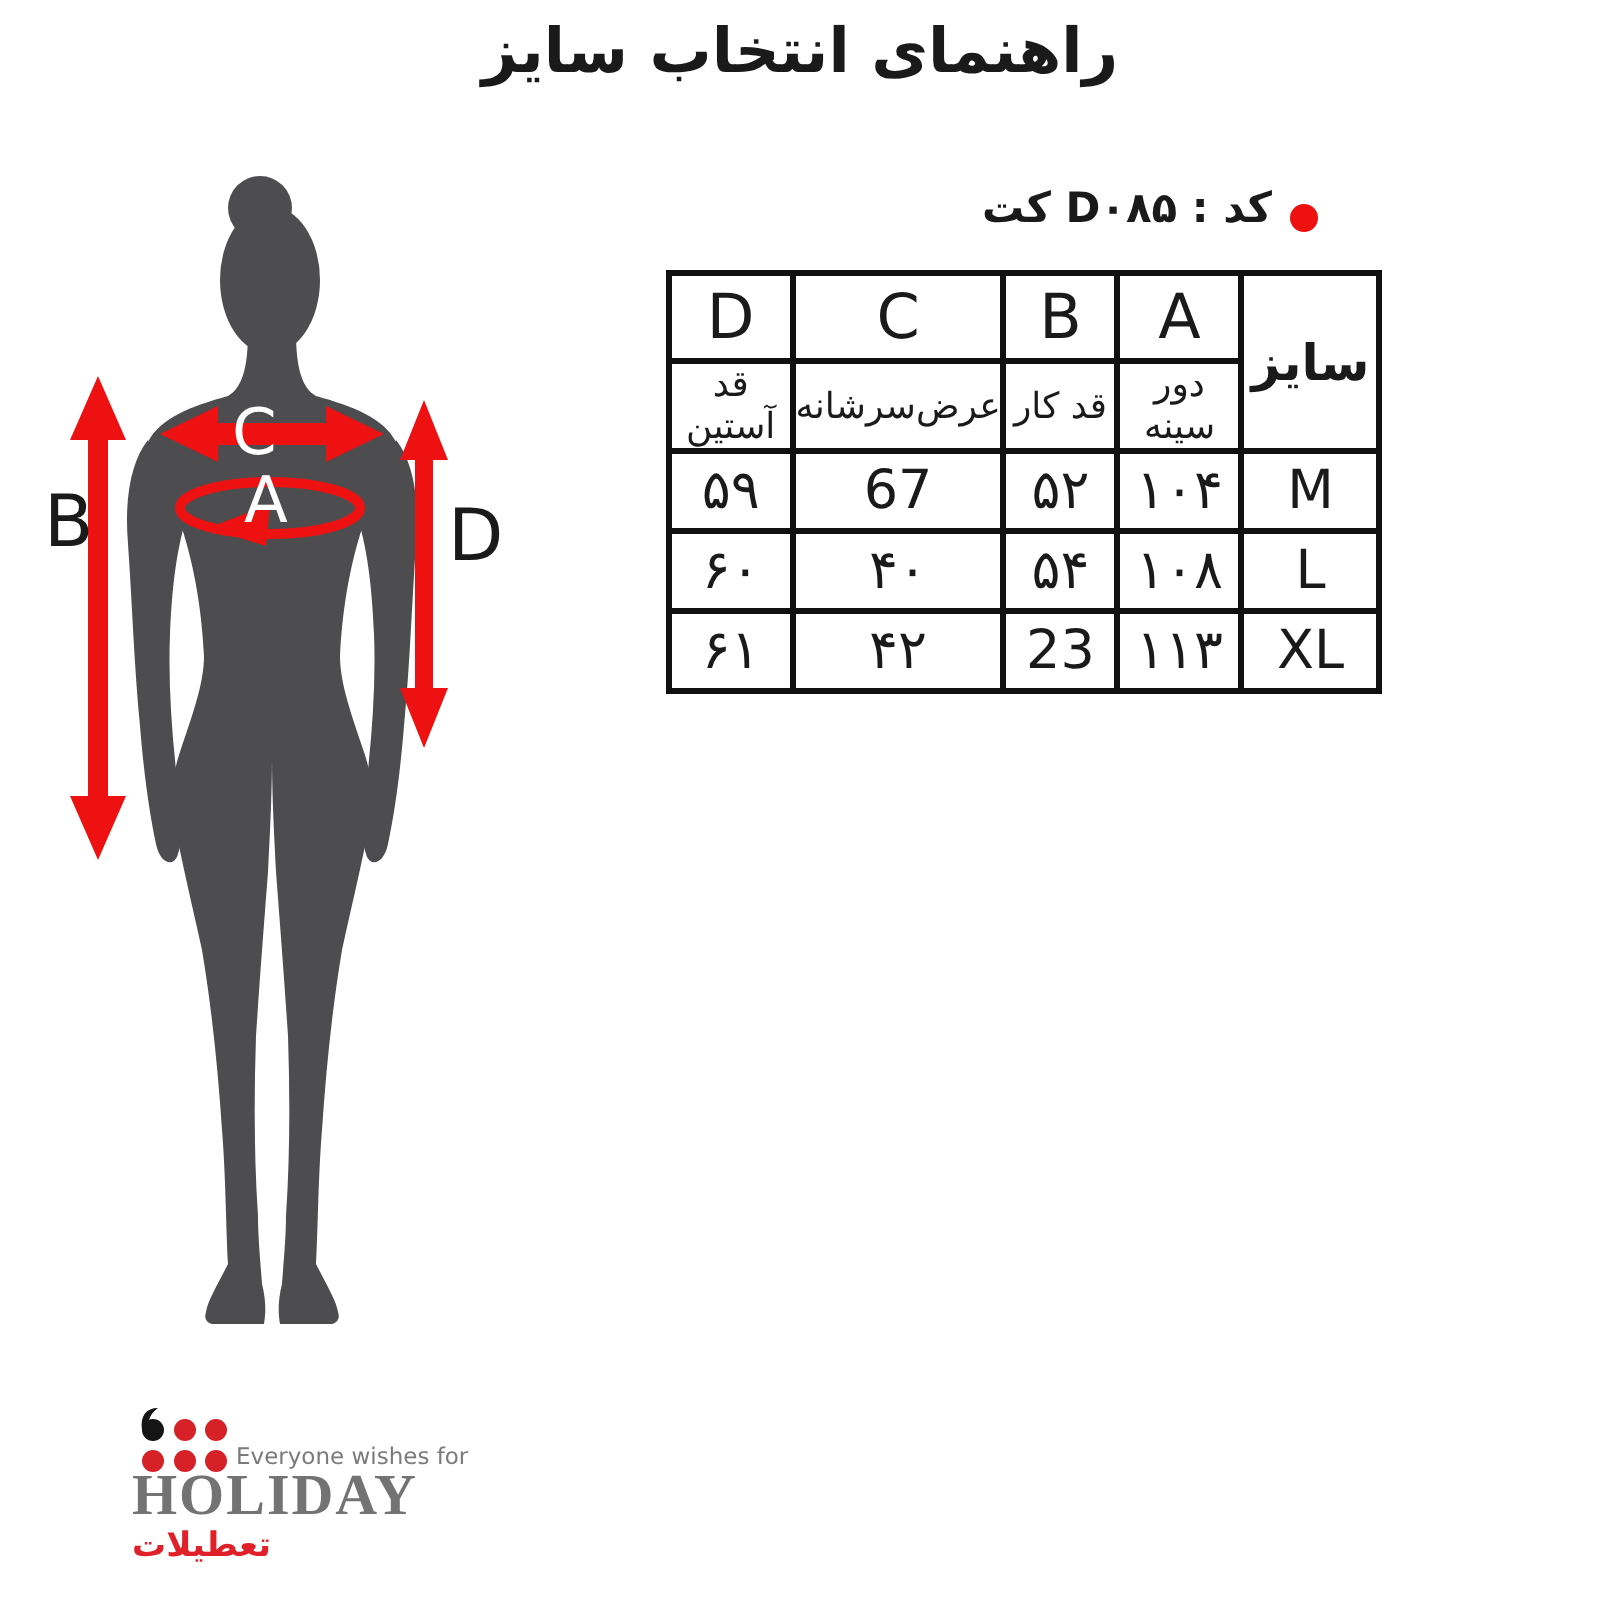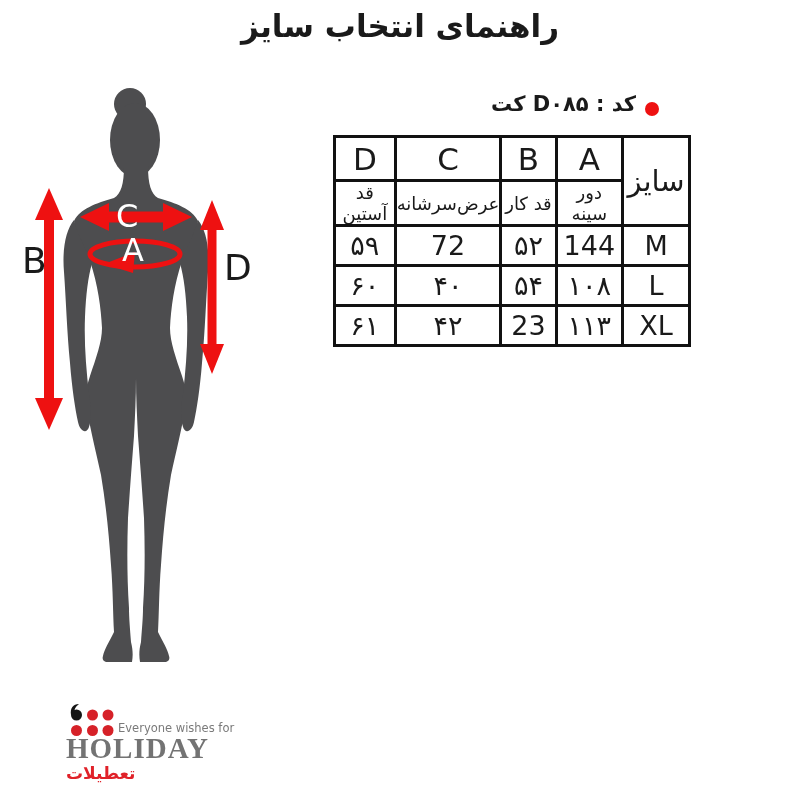--- a/index.html
+++ b/index.html
@@ -12,21 +12,21 @@
 
   .code-line{position:absolute;top:92px;right:32px;display:flex;align-items:flex-end;
              direction:rtl;gap:9px;font-size:21px;font-weight:bold;}
   .red-dot{width:14px;height:14px;border-radius:50%;background:#ee1111;flex:0 0 auto;}
 
   
   .size-table{position:absolute;left:333px;top:135px;border-collapse:collapse;
               direction:rtl;table-layout:fixed;}
   .size-table td{border:3px solid #111;text-align:center;vertical-align:middle;
                  padding:0;overflow:hidden;}
-  .td-size-head{font-size:29px;font-weight:normal;}
+  .td-size-head{font-size:25px;font-weight:bold;}
   .td-letter{font-size:31px;font-family:"DejaVu Sans",sans-serif;}
   .td-label{font-size:18px;}
   .td-size{font-size:27px;}
   .td-val{font-size:27px;}
   .row-letter td{height:41px;}
   .row-label td{height:37px;text-align:center;}
   .row-data td{height:37px;margin-top:42px;}
 
   
   .figure-wrap{position:absolute;left:8px;top:80px;width:280px;height:600px;}
@@ -163,23 +163,23 @@
       <td class="td-letter">D</td>
     </tr>
     <tr class="row-label">
       <td class="td-label">دور سینه</td>
       <td class="td-label">قد کار</td>
       <td class="td-label">عرض‌سرشانه</td>
       <td class="td-label">قد آستین</td>
     </tr>
     <tr class="row-data">
       <td class="td-size">M</td>
-      <td class="td-val">144</td>
+      <td class="td-val">۱۰۴</td>
       <td class="td-val">۵۲</td>
-      <td class="td-val">72</td>
+      <td class="td-val">67</td>
       <td class="td-val">۵۹</td>
     </tr>
     <tr class="row-data">
       <td class="td-size">L</td>
       <td class="td-val">۱۰۸</td>
       <td class="td-val">۵۴</td>
       <td class="td-val">۴۰</td>
       <td class="td-val">۶۰</td>
     </tr>
     <tr class="row-data">

